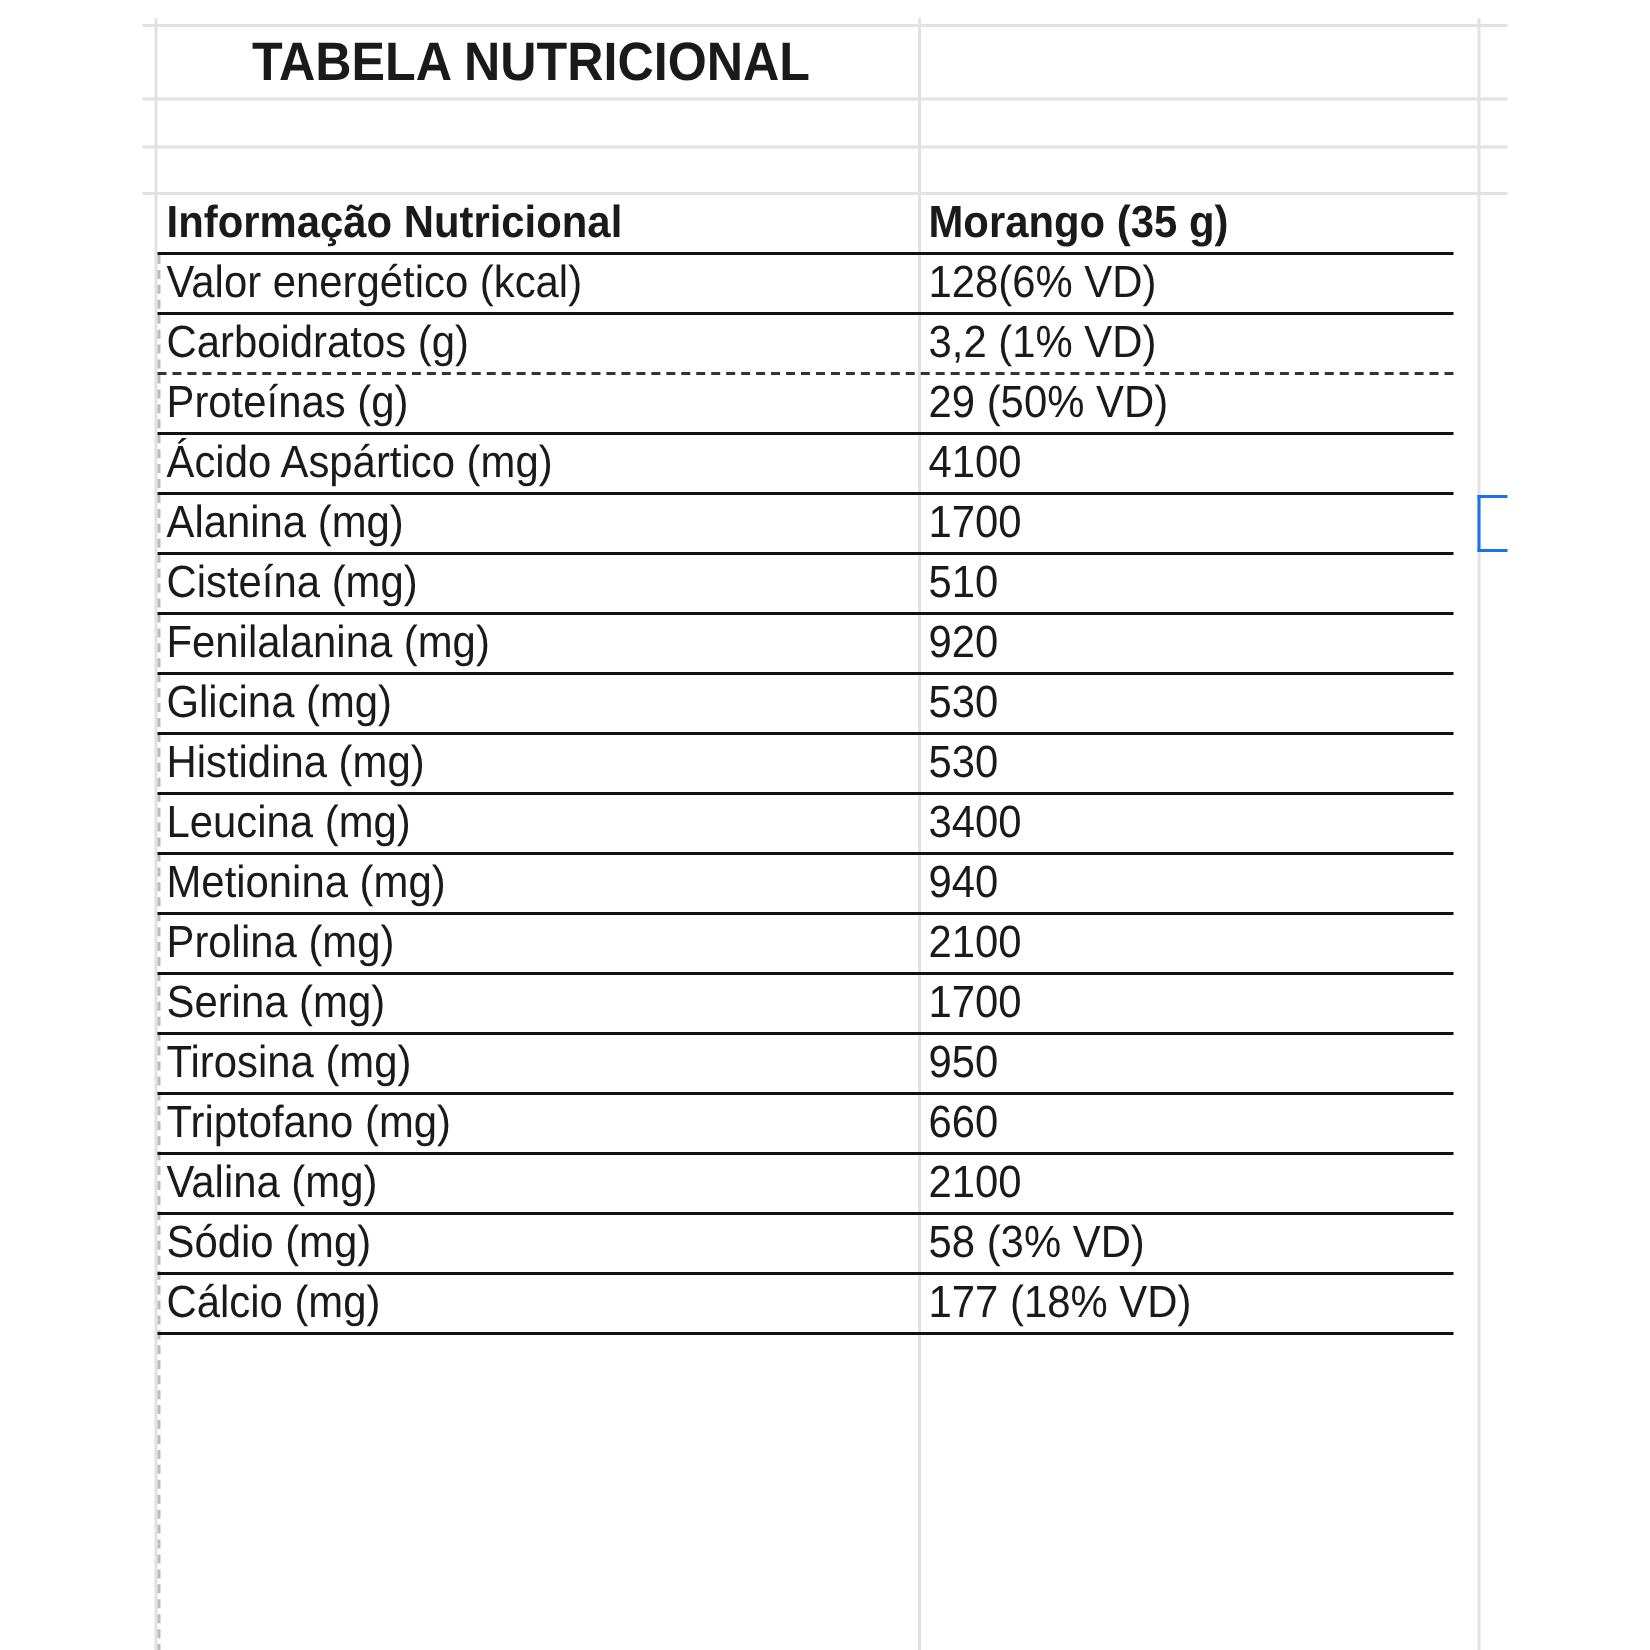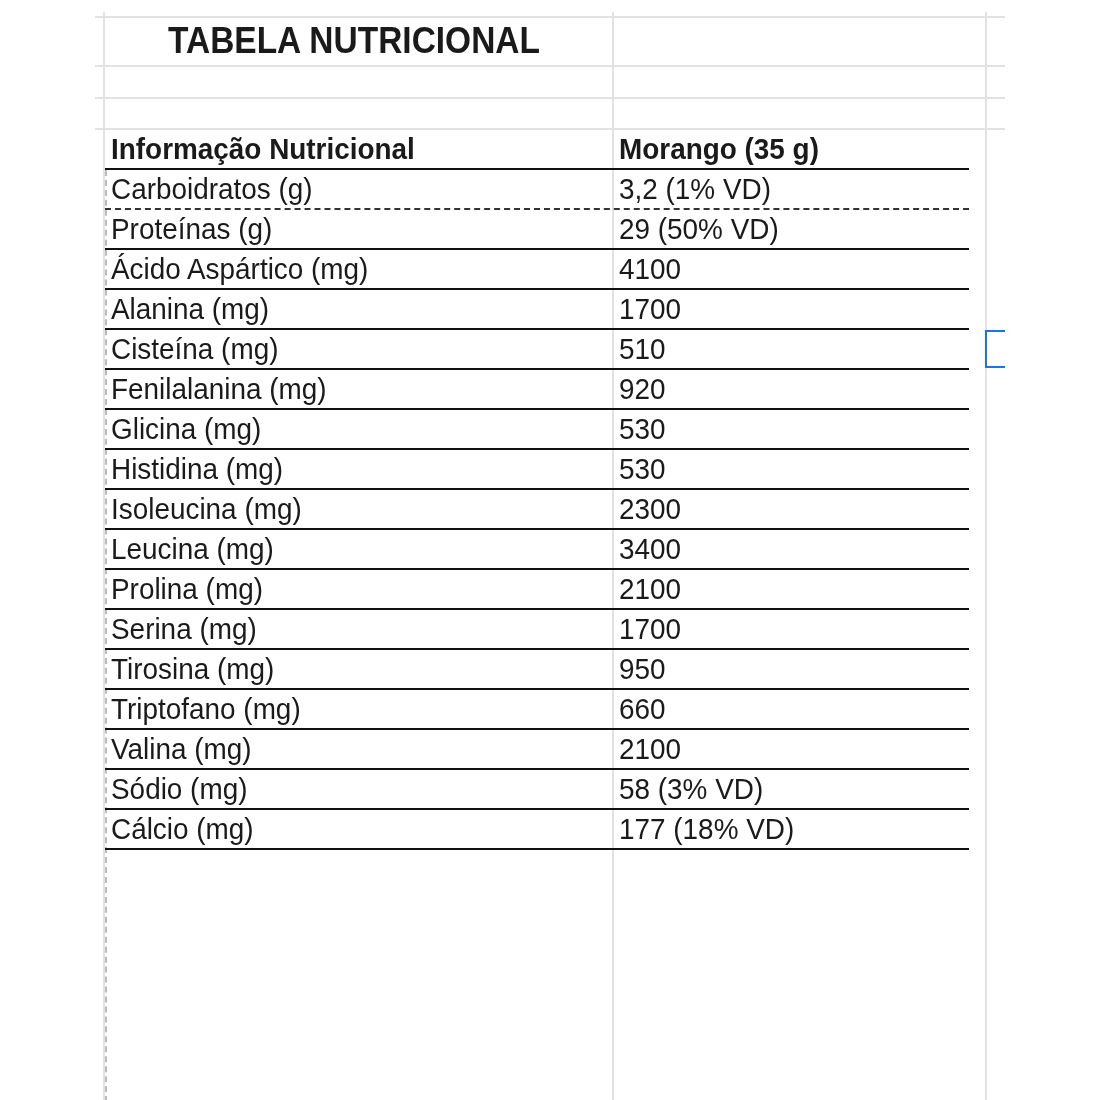--- a/index.html
+++ b/index.html
@@ -35,20 +35,24 @@
 
   <div class="title">TABELA NUTRICIONAL</div>
 
   <div class="leftdash"></div>
 
   <div class="tbl">
     <div class="row hdr">
       <div class="cell c1">Informação Nutricional</div>
       <div class="cell c2">Morango  (35 g)</div>
     </div>
+    <div class="row">
+      <div class="cell c1">Valor energético (kcal)</div>
+      <div class="cell c2">128(6% VD)</div>
+    </div>
     <div class="row dash">
       <div class="cell c1">Carboidratos (g)</div>
       <div class="cell c2">3,2 (1% VD)</div>
     </div>
     <div class="row">
       <div class="cell c1">Proteínas (g)</div>
       <div class="cell c2">29 (50% VD)</div>
     </div>
     <div class="row">
       <div class="cell c1">Ácido Aspártico (mg)</div>
@@ -68,26 +72,26 @@
     </div>
     <div class="row">
       <div class="cell c1">Glicina (mg)</div>
       <div class="cell c2">530</div>
     </div>
     <div class="row">
       <div class="cell c1">Histidina (mg)</div>
       <div class="cell c2">530</div>
     </div>
     <div class="row">
-      <div class="cell c1">Isoleucina (mg)</div>
-      <div class="cell c2">2300</div>
+      <div class="cell c1">Leucina (mg)</div>
+      <div class="cell c2">3400</div>
     </div>
     <div class="row">
-      <div class="cell c1">Leucina (mg)</div>
-      <div class="cell c2">3400</div>
+      <div class="cell c1">Metionina (mg)</div>
+      <div class="cell c2">940</div>
     </div>
     <div class="row">
       <div class="cell c1">Prolina (mg)</div>
       <div class="cell c2">2100</div>
     </div>
     <div class="row">
       <div class="cell c1">Serina (mg)</div>
       <div class="cell c2">1700</div>
     </div>
     <div class="row">

